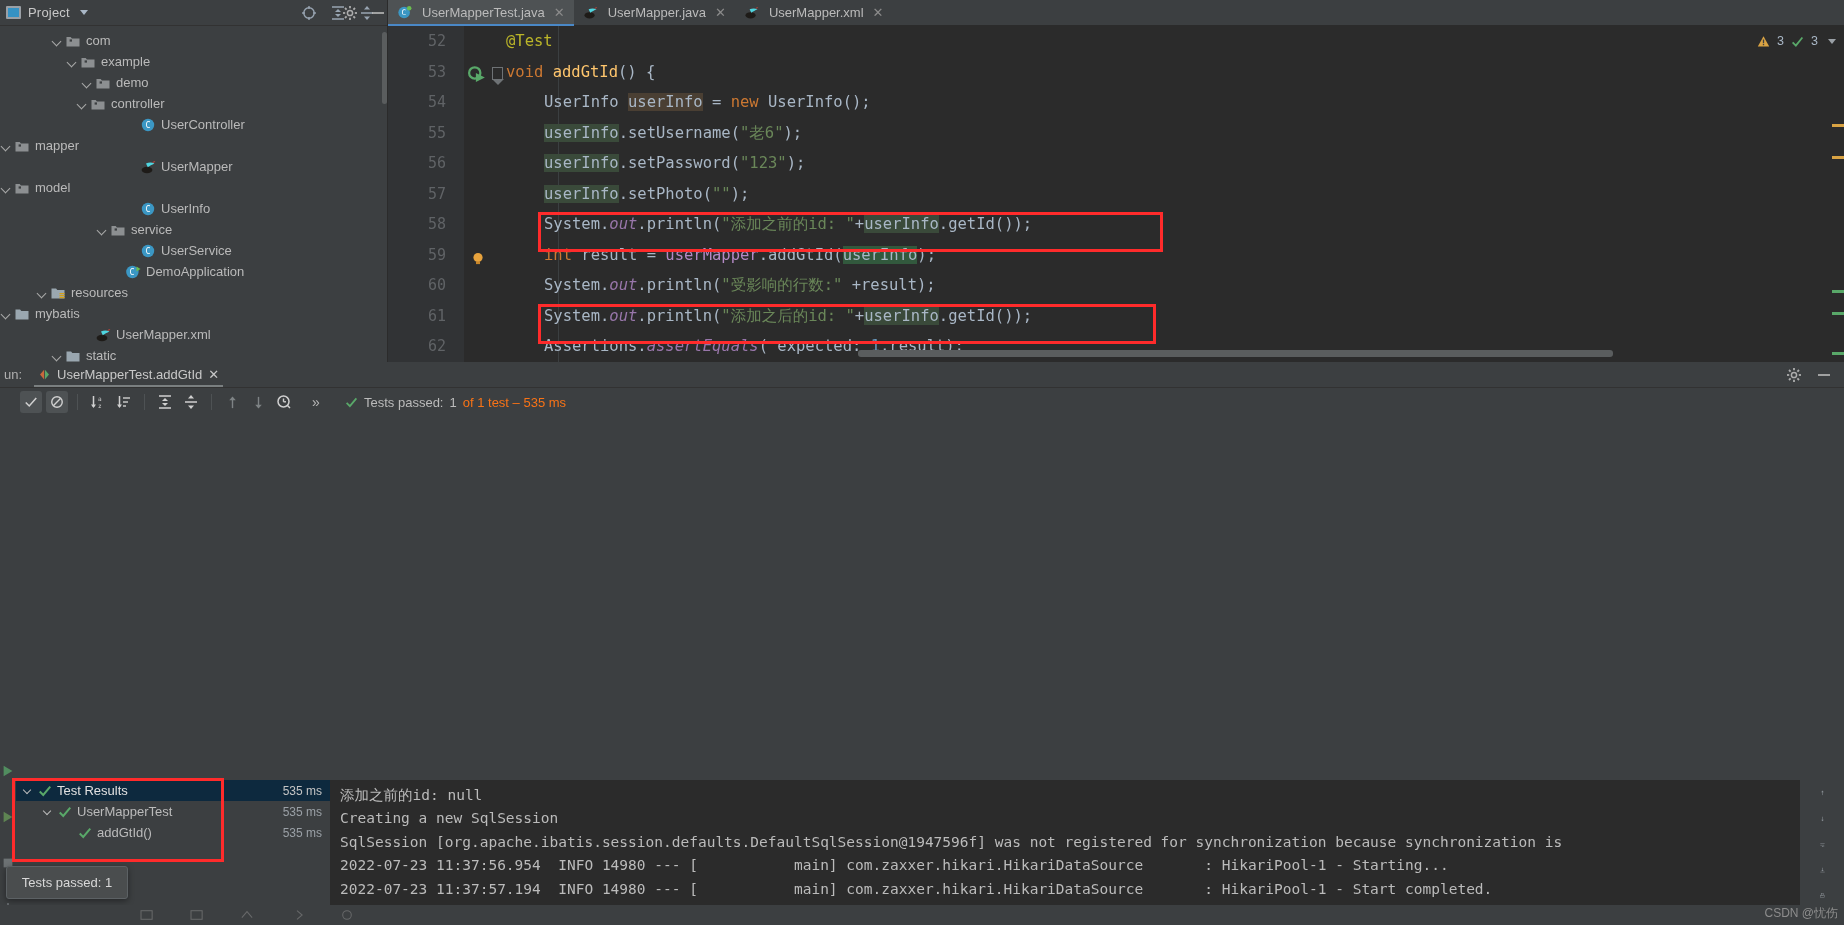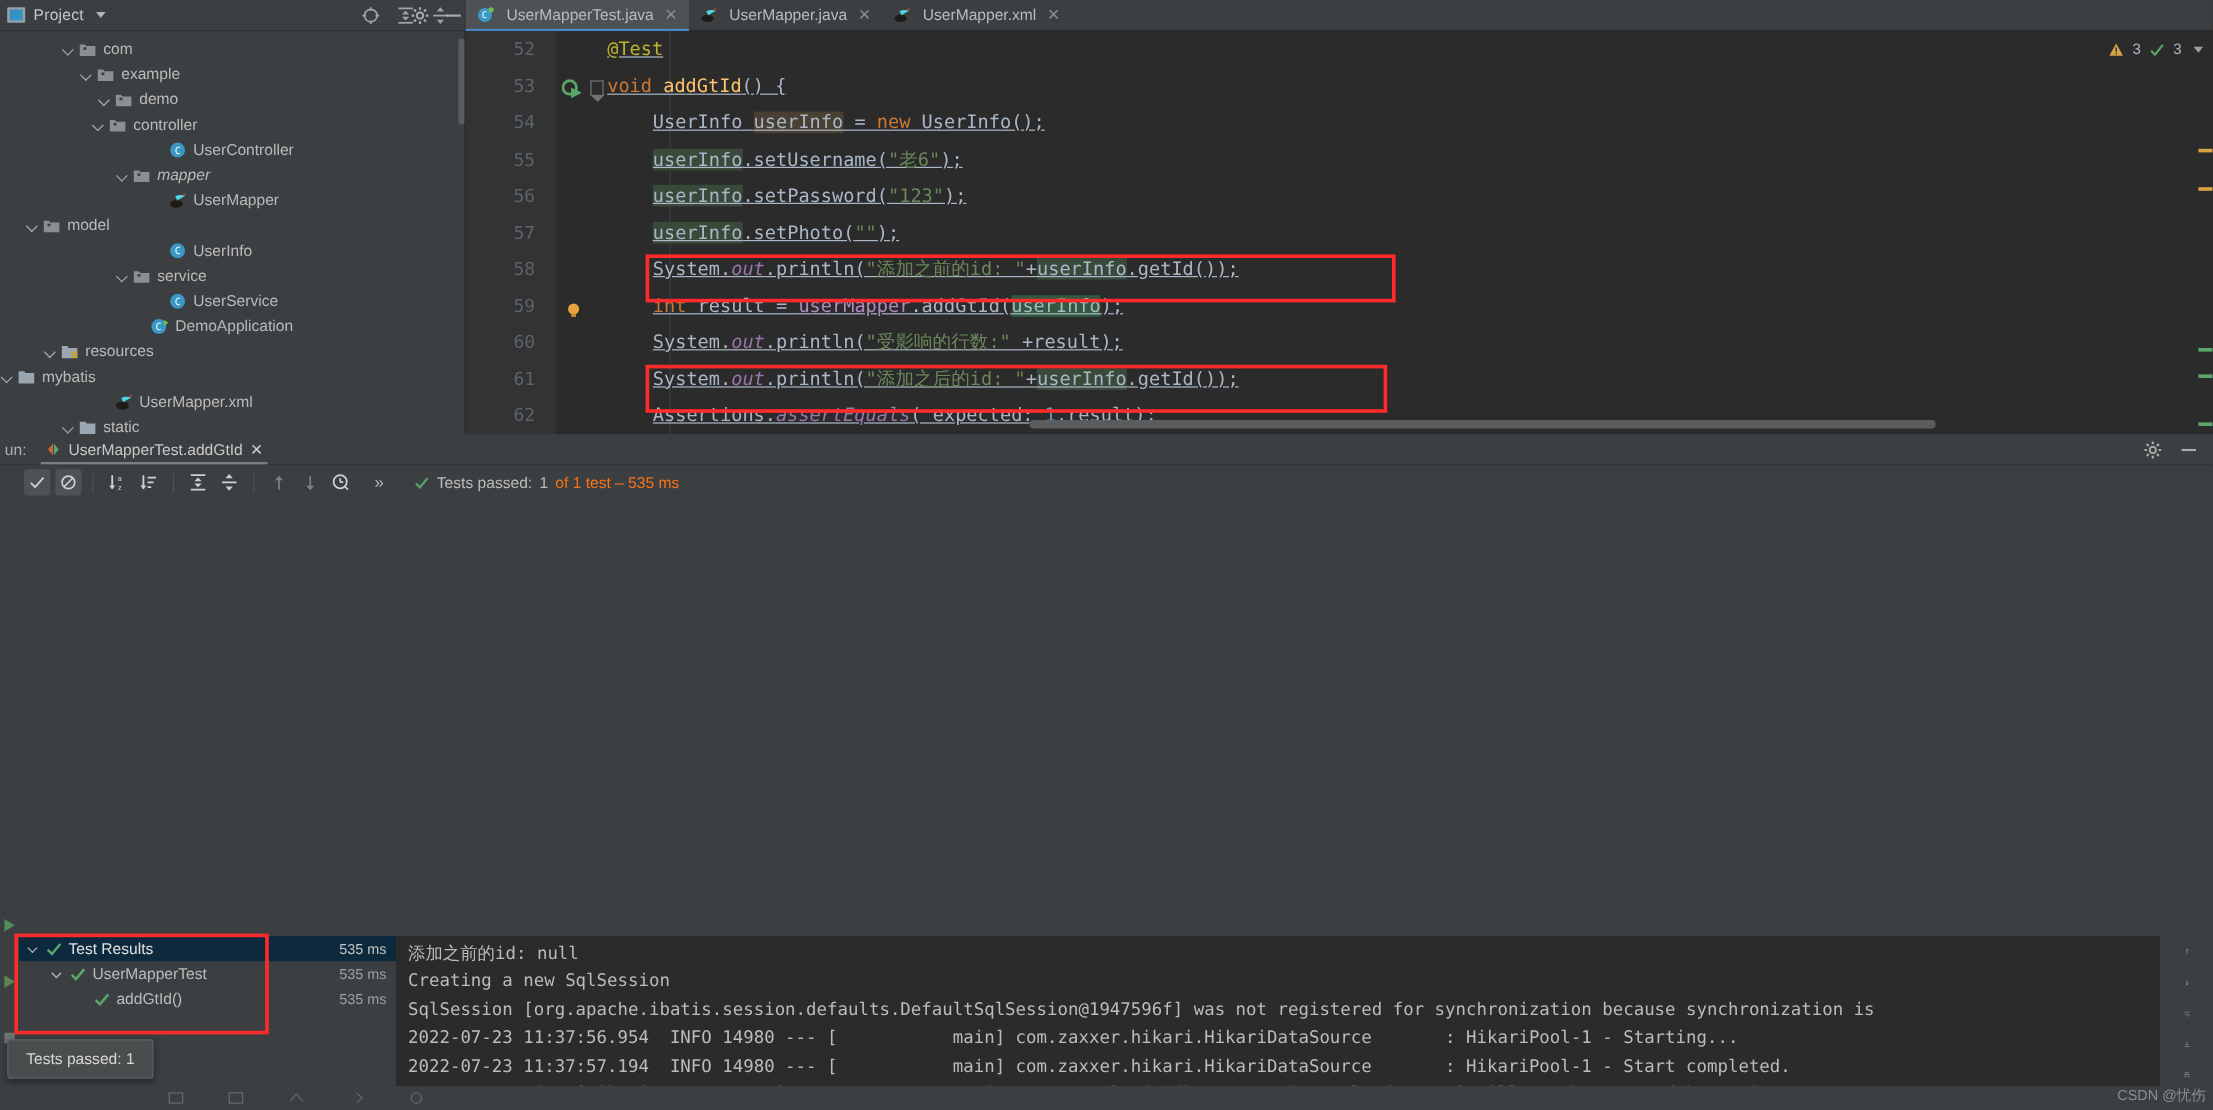--- a/index.html
+++ b/index.html
@@ -77,21 +77,21 @@
     position:absolute; left:76px; top:0; width:34px; height:100%; background:#2b2b2b;
   }
   .code-lines {
     position:absolute; left:0; top:0; right:0; bottom:0;
     font-family: "DejaVu Sans Mono", monospace; font-size: 15.5px; line-height: 30.5px;
   }
   .cline { position: relative; height: 30.5px; white-space: pre; }
   .lnum {
     position:absolute; left:0; width:58px; text-align:right; color:#606366; font-size:15px;
   }
-  .ctext { position:absolute; left:118px; color:#a9b7c6;text-decoration:underline; }
+  .ctext { position:absolute; left:118px; color:#a9b7c6; }
   .kw { color:#cc7832; }
   .ann { color:#bbb529; }
   .str { color:#6a8759; }
   .num { color:#6897bb; }
   .fld { color:#9876aa; font-style: italic; }
   .var { color:#b389c5; }
   .cls { color:#a9b7c6; }
   .fn { color:#ffc66d; }
   .hl-ident { background:#4a3f33; }
   .hl-green { background:#3a4a3a; }
@@ -271,38 +271,38 @@
             <span class="tlabel">controller</span>
           </div>
           <div class="trow" style="padding-left: 126px;">
             <span class="arrow"></span>
             <svg class="ic" viewBox="0 0 16 16">
               <circle cx="8" cy="8" r="6.2" fill="#3b97c4"></circle>
               <text x="8" y="11" font-size="8.2" fill="#ffffff" text-anchor="middle" font-family="monospace">C</text>
             </svg>
             <span class="tlabel">UserController</span>
           </div>
-          <div class="trow" style="padding-left: 96px; font-style: italic;">
+          <div class="trow" style="">
             <span class="arrow open"></span>
             <svg class="ic" viewBox="0 0 16 16">
               <path d="M1.5 4 h4.2 l1.2 1.4 h7.6 v8.2 h-13 z" fill="#8c8f91"></path>
               <rect x="4.6" y="6.4" width="2.4" height="2.2" fill="#3c3f41"></rect>
             </svg>
             <span class="tlabel">mapper</span>
           </div>
           <div class="trow" style="padding-left: 126px;">
             <span class="arrow"></span>
             <svg class="ic" viewBox="0 0 16 16">
               <ellipse cx="7" cy="11" rx="5.4" ry="3.3" fill="#1e1b18"></ellipse>
               <path d="M6 4.6 C8.6 3.2 12.2 3.4 14.4 4.4 C12 5.6 9.6 6.8 7.8 8.2 Z" fill="#4fd6e0"></path>
               <path d="M12.5 3.2 C13.4 2.3 14.6 2.1 15.3 2.4 C14.6 3.2 13.6 3.8 12.7 4 Z" fill="#c8443b"></path>
             </svg>
             <span class="tlabel">UserMapper</span>
           </div>
-          <div class="trow" style=" margin-left: 21px;">
+          <div class="trow" style="">
             <span class="arrow open"></span>
             <svg class="ic" viewBox="0 0 16 16">
               <path d="M1.5 4 h4.2 l1.2 1.4 h7.6 v8.2 h-13 z" fill="#8c8f91"></path>
               <rect x="4.6" y="6.4" width="2.4" height="2.2" fill="#3c3f41"></rect>
             </svg>
             <span class="tlabel">model</span>
           </div>
           <div class="trow" style="padding-left: 126px;">
             <span class="arrow"></span>
             <svg class="ic" viewBox="0 0 16 16">

